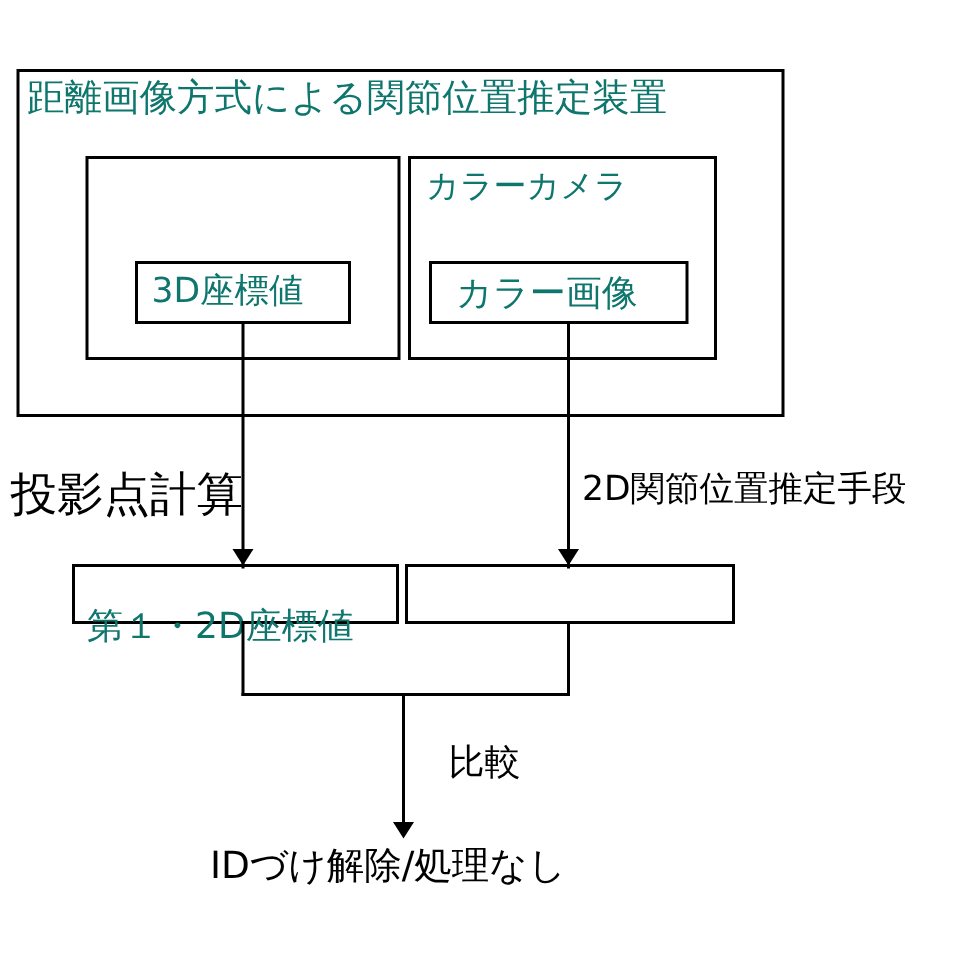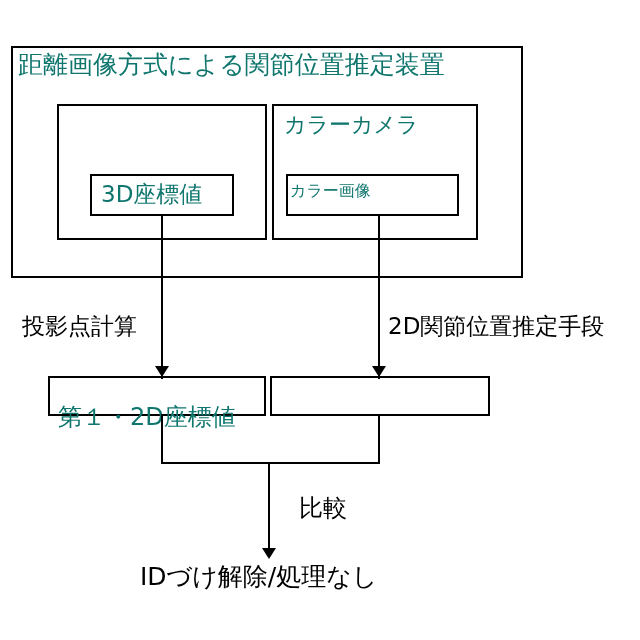--- a/index.html
+++ b/index.html
@@ -60,26 +60,26 @@
   
   #depth-cam-box { left: 57px; top: 104px; width: 210px; height: 136px; }
   #depth-cam-title { left: 70px; top: 114px; font-size: 24px; }
   #coord3d-box { left: 90px; top: 174px; width: 144px; height: 42px; }
   #coord3d-label { left: 101px; top: 183px; font-size: 23px; }
 
   
   #color-cam-box { left: 272px; top: 104px; width: 206px; height: 136px; }
   #color-cam-title { left: 284px; top: 114px; font-size: 22px; }
   #colorimg-box { left: 286px; top: 174px; width: 173px; height: 42px; }
-  #colorimg-label { left: 290px; top: 183px; font-size: 16px; text-align: right; }
+  #colorimg-label { left: 304px; top: 183px; font-size: 24px; text-align: right; }
 
   
   #line-left-1 { left: 161px; top: 214px; height: 165px; }
   #arrow-left-1 { left: 155px; top: 366px; }
-  #label-projection { left: 22px; top: 315px; font-size: 23px; }
+  #label-projection { left: 7px; top: 315px; font-size: 31px; }
 
   
   #line-right-1 { left: 378px; top: 214px; height: 165px; }
   #arrow-right-1 { left: 372px; top: 366px; }
   #label-2d-est { left: 388px; top: 315px; font-size: 23px; }
 
   
   #coord2d-1-box { left: 48px; top: 376px; width: 218px; height: 40px; }
   #coord2d-1-label { left: 58px; top: 384px; font-size: 24px; margin-top: 21px; }
   #coord2d-2-box { left: 270px; top: 376px; width: 220px; height: 40px; }

